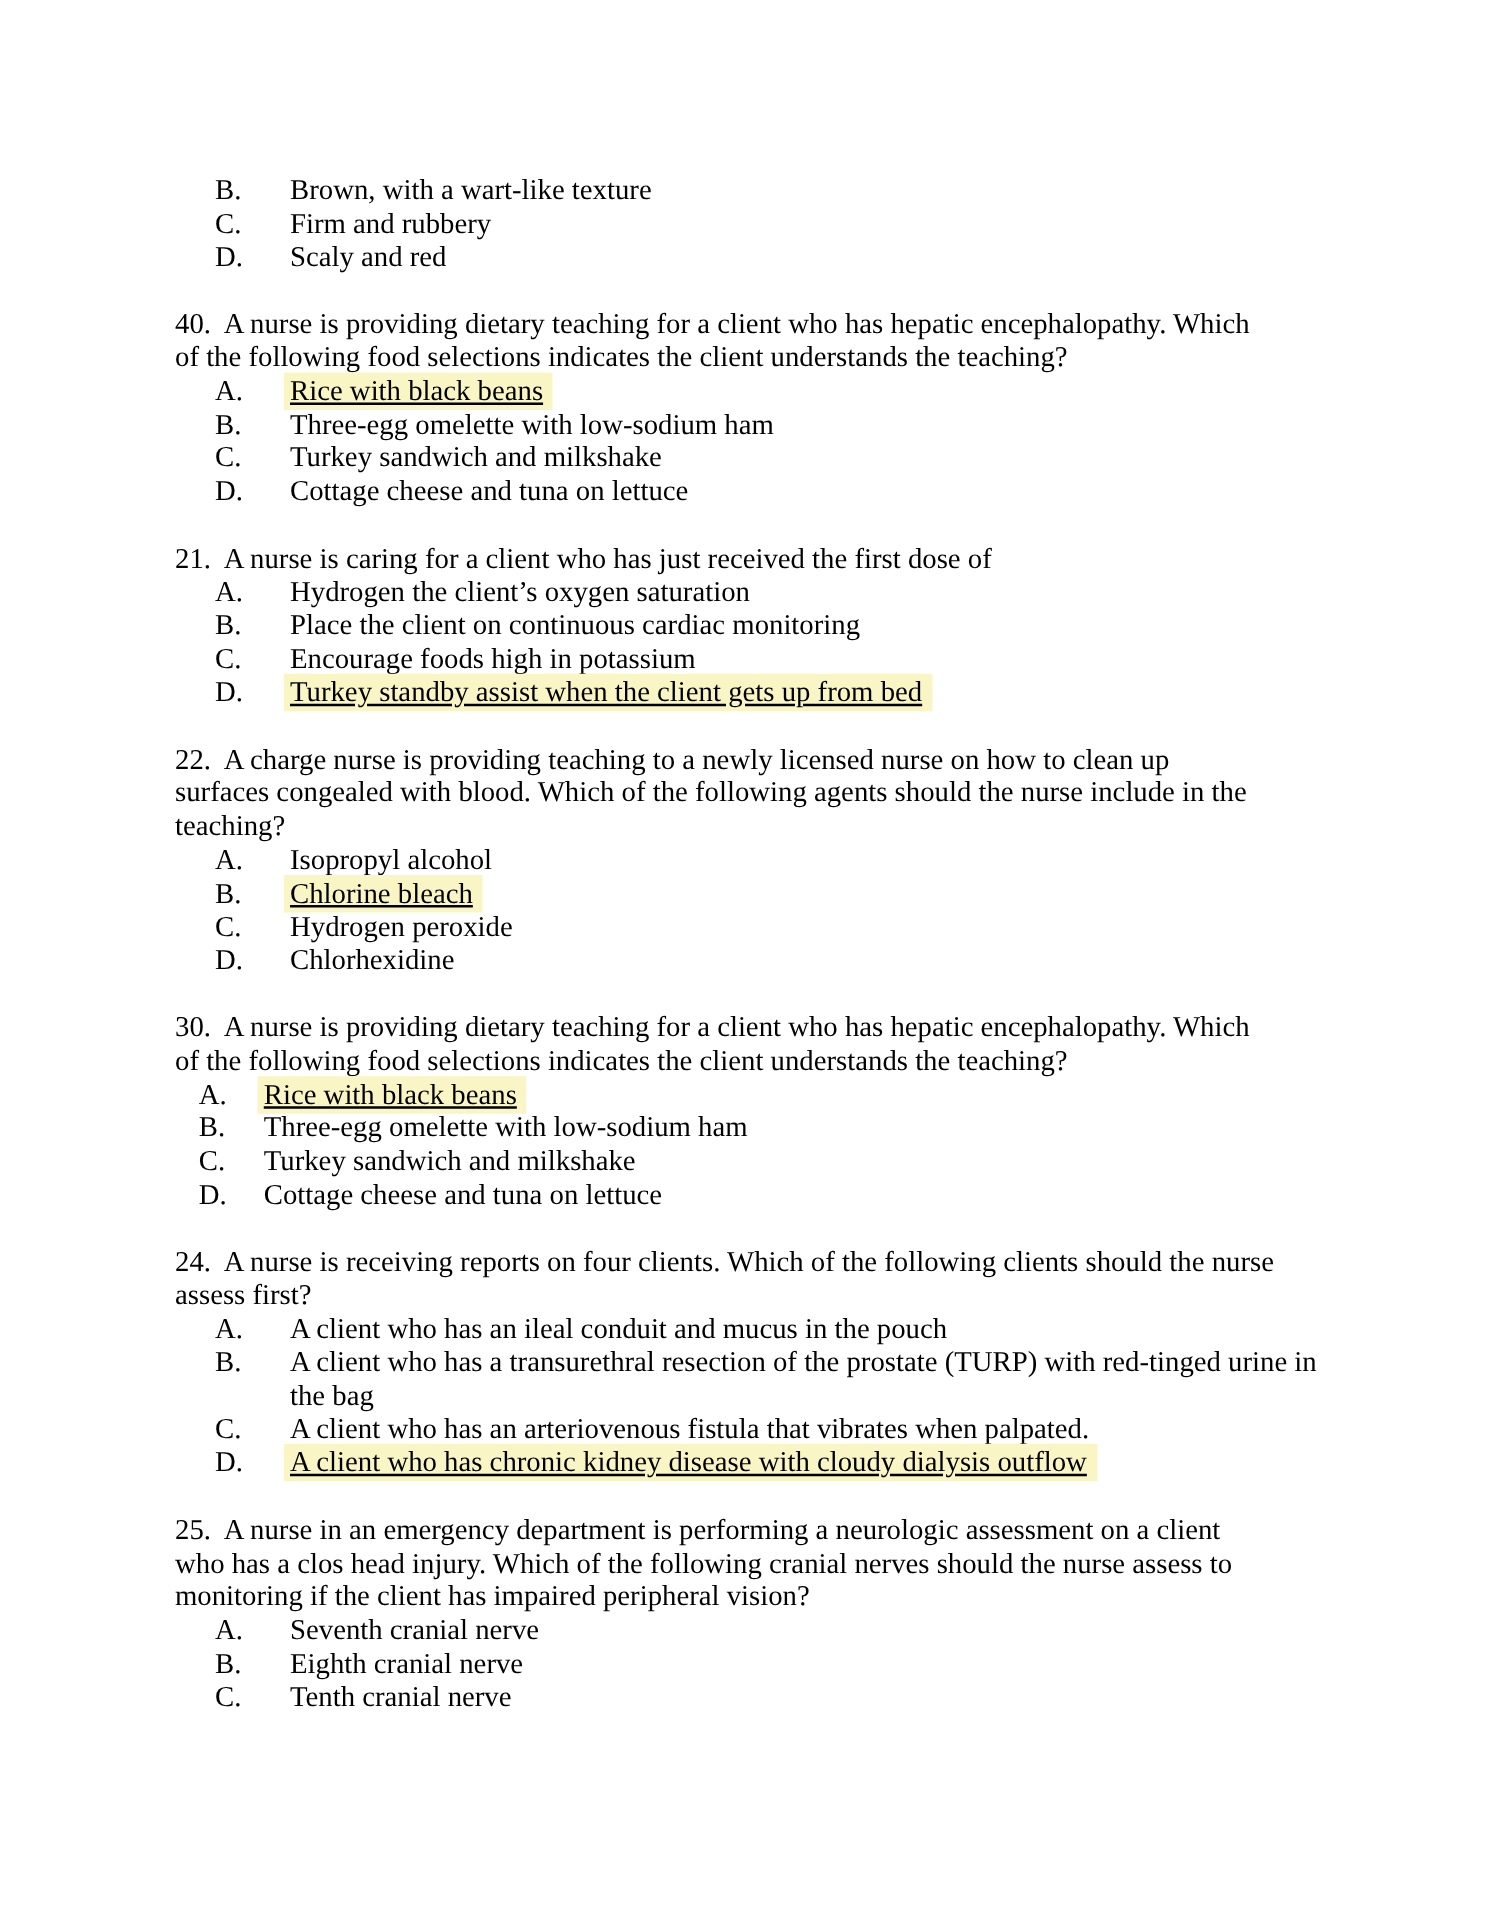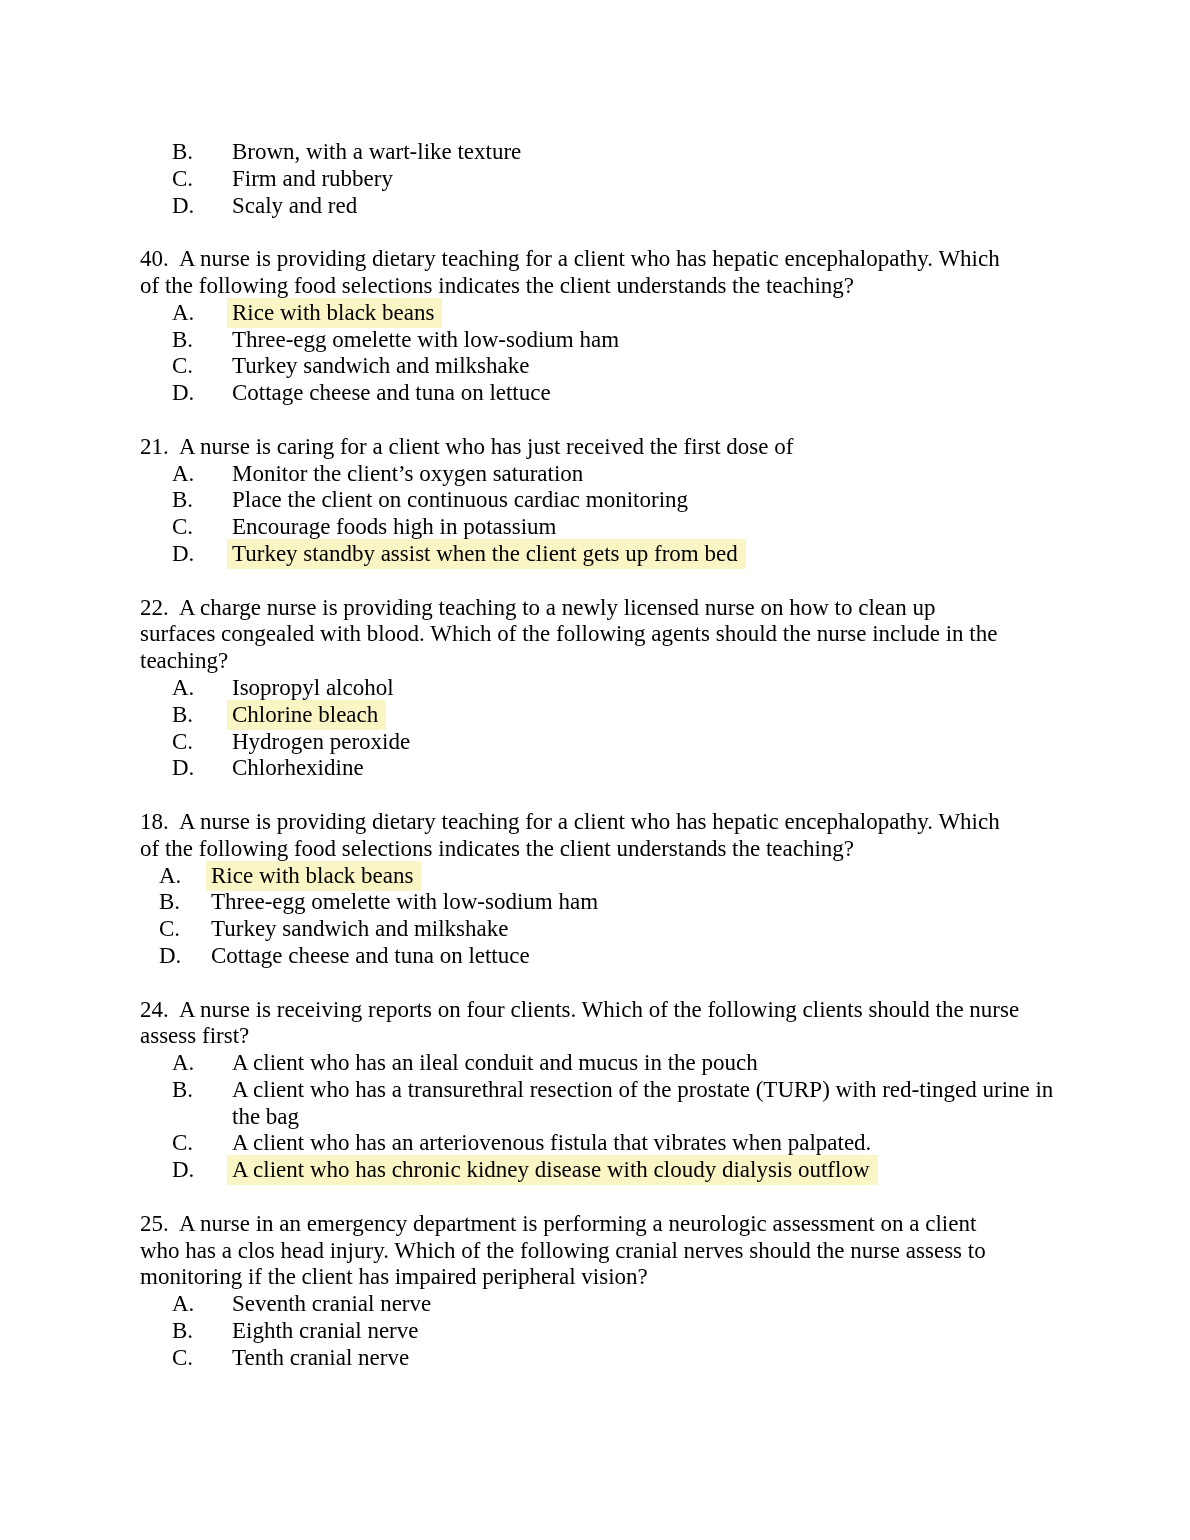--- a/index.html
+++ b/index.html
@@ -42,20 +42,21 @@
   .qblock.narrow .opt {
     padding-left: 71px;
   }
   .qblock.narrow .opt .letter {
     left: 19px;
   }
   .hl {
     background-color: var(--hl, #F9F5C4);
     padding: 2px 8px 3px 5px;
     margin-left: -5px;
+    text-decoration: underline;
   }
 </style>
 </head>
 <body>
 
 <div class="page">
   <div class="content">
 
     <div class="qblock">
       <div class="opt">
@@ -90,21 +91,21 @@
       <div class="opt">
         <span class="letter">D.</span>
         <span class="otext">Cottage cheese and tuna on lettuce</span>
       </div>
     </div>
 
     <div class="qblock">
       <div class="stem">21.  A nurse is caring for a client who has just received the first dose of</div>
       <div class="opt">
         <span class="letter">A.</span>
-        <span class="otext">Monitor the client’s oxygen saturation</span>
+        <span class="otext">Hydrogen the client’s oxygen saturation</span>
       </div>
       <div class="opt">
         <span class="letter">B.</span>
         <span class="otext">Place the client on continuous cardiac monitoring</span>
       </div>
       <div class="opt">
         <span class="letter">C.</span>
         <span class="otext">Encourage foods high in potassium</span>
       </div>
       <div class="opt">
@@ -129,21 +130,21 @@
         <span class="letter">C.</span>
         <span class="otext">Hydrogen peroxide</span>
       </div>
       <div class="opt">
         <span class="letter">D.</span>
         <span class="otext">Chlorhexidine</span>
       </div>
     </div>
 
     <div class="qblock narrow">
-      <div class="stem">18.  A nurse is providing dietary teaching for a client who has hepatic encephalopathy. Which</div>
+      <div class="stem">30.  A nurse is providing dietary teaching for a client who has hepatic encephalopathy. Which</div>
       <div class="stem">of the following food selections indicates the client understands the teaching?</div>
       <div class="opt">
         <span class="letter">A.</span>
         <span class="otext hl">Rice with black beans</span>
       </div>
       <div class="opt">
         <span class="letter">B.</span>
         <span class="otext">Three-egg omelette with low-sodium ham</span>
       </div>
       <div class="opt">

